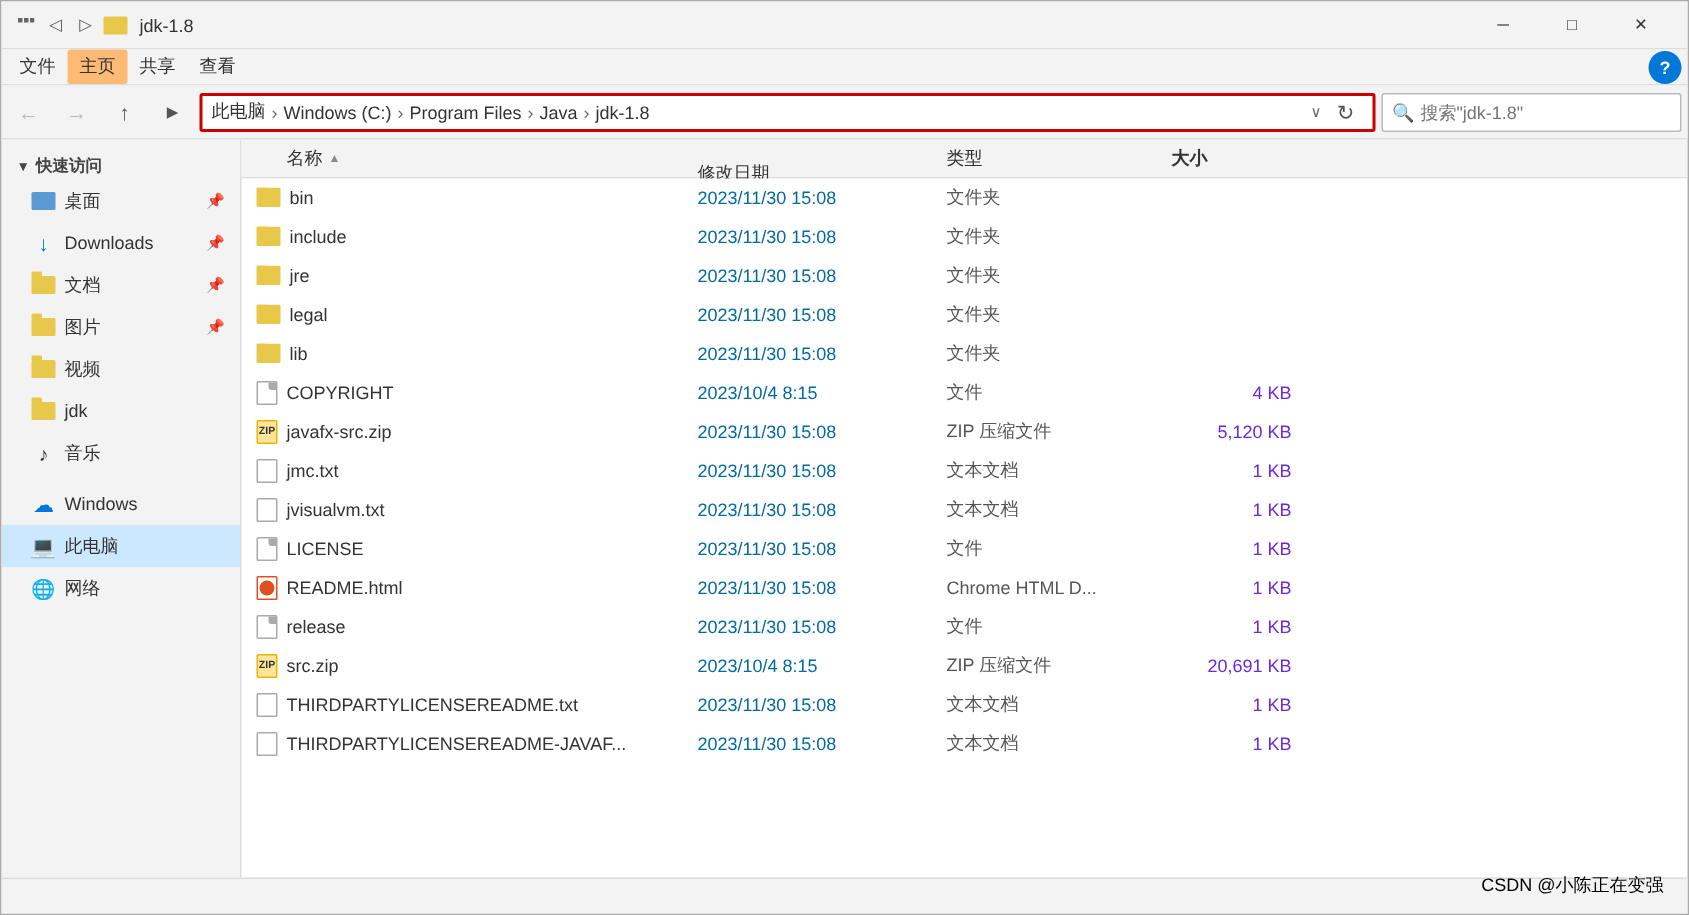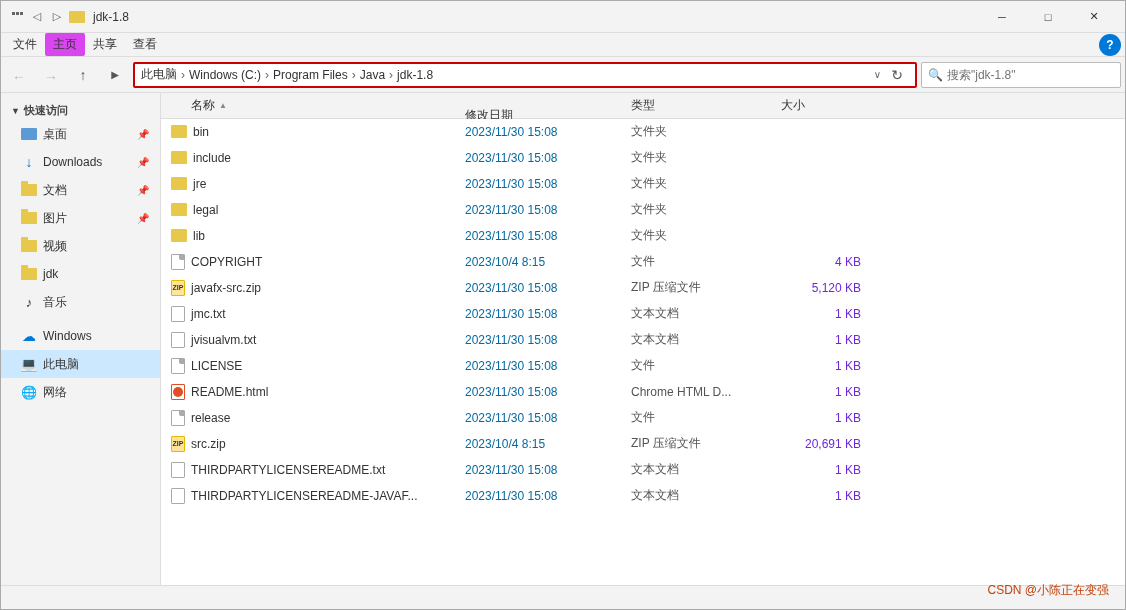--- a/index.html
+++ b/index.html
@@ -82,21 +82,21 @@
       border-bottom: 1px solid #ddd;
       flex-shrink: 0;
     }
     .menu-item {
       padding: 3px 8px;
       cursor: pointer;
       font-size: 12px;
       color: #333;
       border-radius: 2px;
     }
-    .menu-item.active { background: #d946ef; }
+    .menu-item.active { background: #fdba74; }
     .help-btn {
       margin-left: auto;
       width: 22px;
       height: 22px;
       border-radius: 50%;
       background: #0078d7;
       color: #fff;
       display: flex;
       align-items: center;
       justify-content: center;
@@ -294,21 +294,21 @@
       display: flex;
       align-items: center;
       border-bottom: 1px solid #ddd;
       font-size: 12px;
       color: #333;
       flex-shrink: 0;
     }
     .col-name { width: 300px; padding-left: 30px; display: flex; align-items: center; gap: 4px; cursor: pointer; }
     .col-date { width: 170px; padding-left: 4px; cursor: pointer; margin-top: 20px; }
     .col-type { width: 150px; cursor: pointer; }
-    .col-size { width: 100px; cursor: pointer; }
+    .col-size { width: 100px; cursor: pointer; font-weight: bold; }
     .col-arrow { font-size: 8px; color: #888; }
 
     .file-list {
       flex: 1;
       overflow-y: auto;
       background: #fff;
     }
     .file-row {
       height: 26px;
       display: flex;
@@ -420,21 +420,21 @@
       flex-shrink: 0;
       justify-content: flex-end;
     }
 
     
     .watermark {
       position: absolute;
       bottom: 10px;
       right: 16px;
       font-size: 12px;
-      color: #c2410c;
+      color: #000000;
       pointer-events: none;
       margin-top: 44px;
     }
   </style>
 </head>
 <body>
 
 <div class="window" style="position:relative;">
 
   <div class="title-bar">

